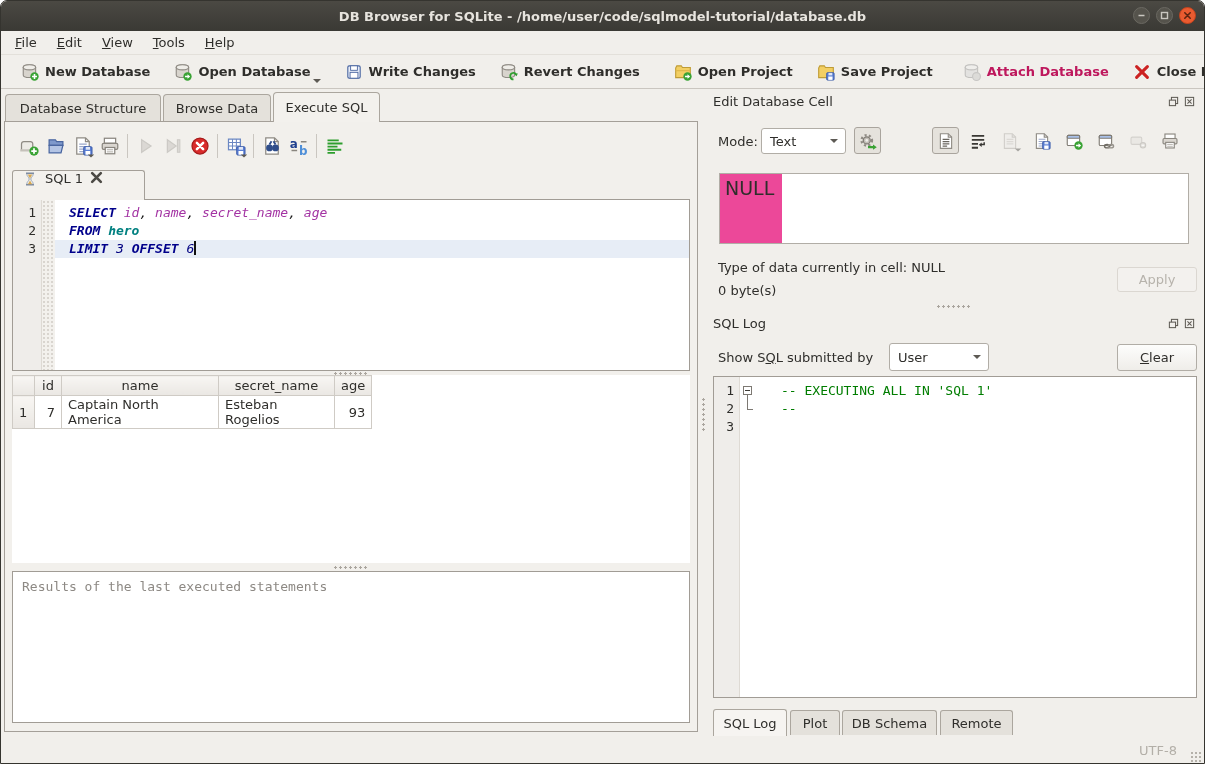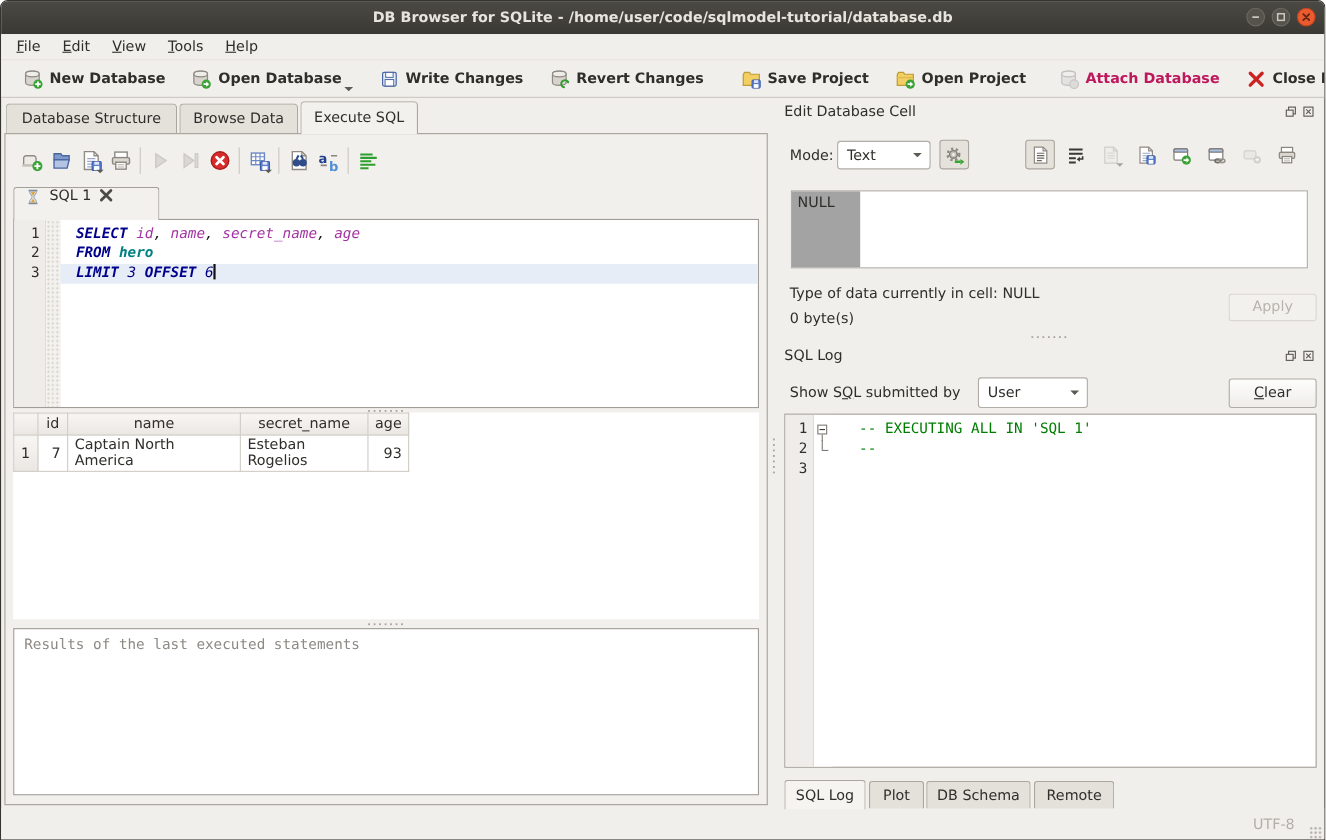--- a/index.html
+++ b/index.html
@@ -98,21 +98,21 @@
   .label u, .btn u{text-decoration:underline;}
   .combo{position:absolute;background:#fff;border:1px solid #b1ada6;border-radius:3px;
     display:flex;align-items:center;padding:0 20px 0 8px;box-sizing:border-box;}
   .combo .caret{position:absolute;right:7px;top:50%;margin-top:-2px;}
   .btn{position:absolute;display:flex;align-items:center;justify-content:center;border-radius:3px;
     background:linear-gradient(#fdfdfc,#efede9);border:1px solid #b1ada6;box-sizing:border-box;}
   .btn.disabled{background:#f3f1ee;border-color:#dbd7d1;color:#b7b3ac;}
   .cell-toolbar{position:absolute;left:931px;top:126px;display:flex;gap:5px;align-items:center;}
   .cell-editor{position:absolute;left:718px;top:172px;width:470px;height:71px;background:#fff;
     border:1px solid #b1ada6;box-sizing:border-box;display:flex;}
-  .cell-gutter{width:62px;background:#a3a3a3;font-size:13px;padding:3px 0 0 5px;box-sizing:border-box;}
+  .cell-gutter{width:62px;background:#ec4899;font-size:19px;padding:3px 0 0 5px;box-sizing:border-box;}
   
   .log-editor{position:absolute;left:712px;top:375px;width:484px;height:322px;background:#fff;
     border:1px solid #a19c95;box-sizing:border-box;display:flex;overflow:hidden;}
   .log-gutter{width:26px;background:#efedea;border-right:1px solid #dedad4;
     font:13px/18px "DejaVu Sans Mono",monospace;text-align:right;padding:5px 5px 0 0;box-sizing:border-box;}
   .log-fold{width:17px;position:relative;background:#fff;padding-top:5px;box-sizing:border-box;}
   .log-fold .cell{height:18px;position:relative;}
   .fold-box{position:absolute;left:3px;top:4px;width:9px;height:9px;border:1px solid #7d7973;
     background:#fff;box-sizing:border-box;}
   .fold-box::after{content:"";position:absolute;left:1px;right:1px;top:3px;border-top:1px solid #3c3a36;}
@@ -205,35 +205,35 @@
             <ellipse cx="7.5" cy="3.8" rx="5.5" ry="2.3" fill="#efede8" stroke="#8f8b84"></ellipse>
             <path d="M12 14.6a2.9 2.9 0 1 1 2.7-3.9" fill="none" stroke="#2e9e2e" stroke-width="1.5"></path>
             <path d="M15.8 9.2l-1 2.5-2-1.8z" fill="#2e9e2e"></path>
           </svg></span>
         <span class="lbl">Revert Changes</span>
       </div>
       <div class="tb-sep"></div>
       <div class="tb-btn">
         <span class="ic"><svg viewBox="0 0 16 16" width="100%" height="100%">
             <path d="M1.5 4.5l1-2h4l1 1.5h7v9h-13z" fill="#f3cf63" stroke="#bf9c36"></path>
-            <rect x="8.6" y="8.6" width="6.6" height="6.6" rx="0.8" fill="#5b7fd4" stroke="#3a5aa8" stroke-width="0.8"></rect>
-            <rect x="10.2" y="8.8" width="3.4" height="2.2" fill="#dfe6f5"></rect>
-            <rect x="10" y="12" width="3.8" height="3" fill="#fff"></rect>
-          </svg></span>
-        <span class="lbl">Save Project</span>
-      </div>
-      <div class="tb-btn">
-        <span class="ic"><svg viewBox="0 0 16 16" width="100%" height="100%">
-            <path d="M1.5 4.5l1-2h4l1 1.5h7v9h-13z" fill="#f3cf63" stroke="#bf9c36"></path>
             <path d="M1.5 6.8h13" stroke="#e0b94b"></path>
             <circle cx="12" cy="12" r="3.7" fill="#3aa335"></circle>
             <path d="M9.8 12h3" stroke="#fff" stroke-width="1.4"></path>
             <path d="M12 9.9l2.4 2.1-2.4 2.1z" fill="#fff"></path>
           </svg></span>
         <span class="lbl">Open Project</span>
+      </div>
+      <div class="tb-btn">
+        <span class="ic"><svg viewBox="0 0 16 16" width="100%" height="100%">
+            <path d="M1.5 4.5l1-2h4l1 1.5h7v9h-13z" fill="#f3cf63" stroke="#bf9c36"></path>
+            <rect x="8.6" y="8.6" width="6.6" height="6.6" rx="0.8" fill="#5b7fd4" stroke="#3a5aa8" stroke-width="0.8"></rect>
+            <rect x="10.2" y="8.8" width="3.4" height="2.2" fill="#dfe6f5"></rect>
+            <rect x="10" y="12" width="3.8" height="3" fill="#fff"></rect>
+          </svg></span>
+        <span class="lbl">Save Project</span>
       </div>
       <div class="tb-handle"></div>
       <div class="tb-btn disabled">
         <span class="ic"><svg viewBox="0 0 16 16" width="100%" height="100%">
             <ellipse cx="7.5" cy="3.8" rx="5.5" ry="2.3" fill="#eceae5" stroke="#8f8b84"></ellipse>
             <path d="M2 3.8v6.8c0 1.3 2.5 2.3 5.5 2.3s5.5-1 5.5-2.3V3.8" fill="#d8d4cd" stroke="#8f8b84"></path>
             <ellipse cx="7.5" cy="3.8" rx="5.5" ry="2.3" fill="#efede8" stroke="#8f8b84"></ellipse>
             <circle cx="12" cy="12" r="3.5" fill="#c7c3bc" stroke="#9b9790"></circle>
           </svg></span>
         <span class="lbl">Attach Database</span>

